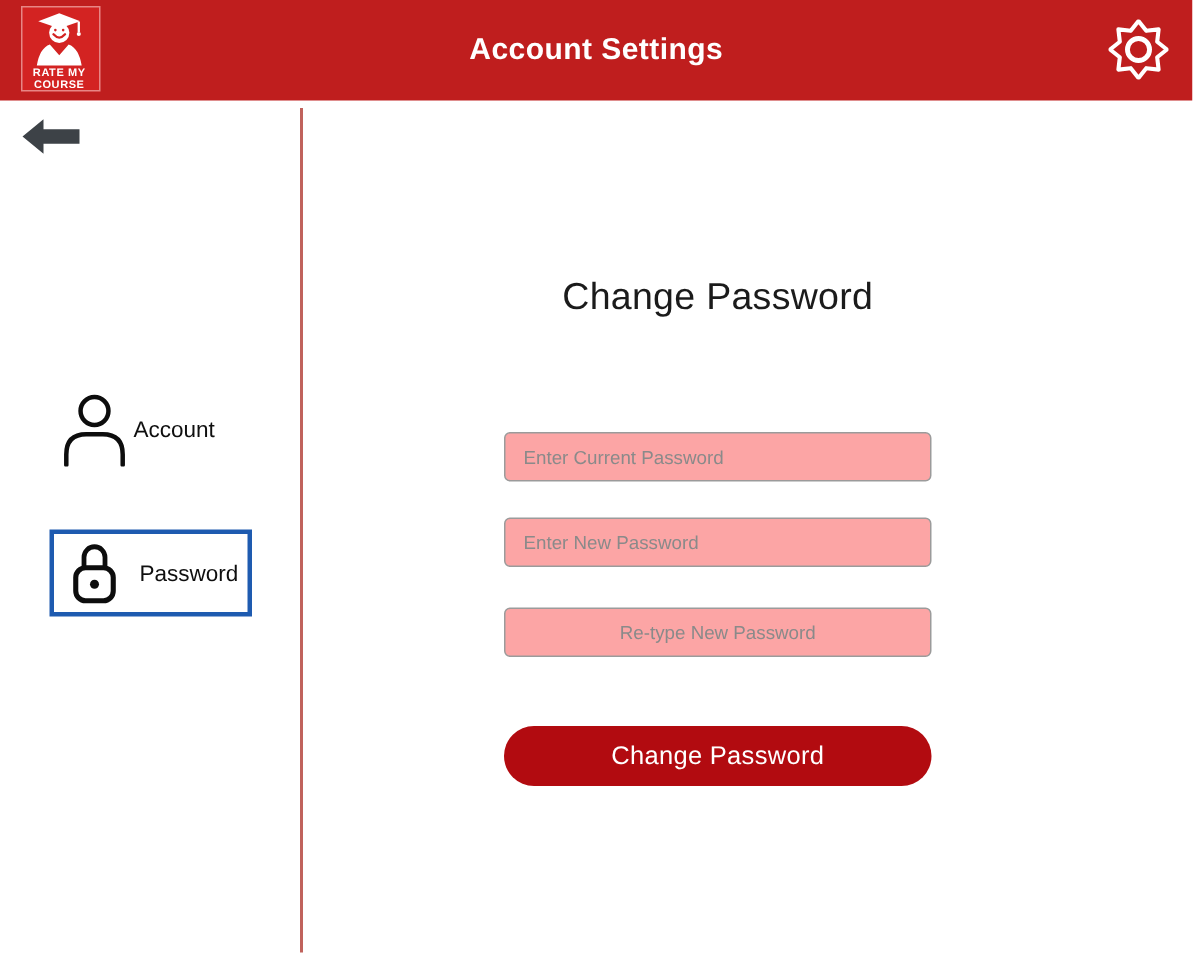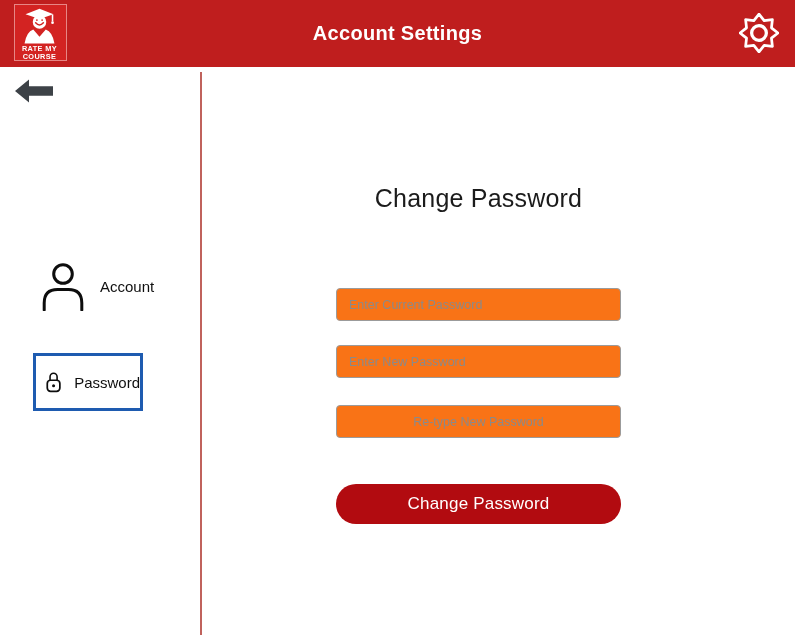--- a/index.html
+++ b/index.html
@@ -45,38 +45,38 @@
     background:var(--divider-red);
   }
   .back-btn{
     position:absolute;left:14px;top:78px;width:40px;height:26px;cursor:pointer;
   }
   .side-item{
     position:absolute;display:flex;align-items:center;cursor:pointer;
   }
   .side-item-account{left:42px;top:260px;width:130px;height:52px;}
   .side-item-password{
-    left:33px;top:353px;width:110px;height:58px;
+    left:33px;top:353px;width:135px;height:58px;
     border:3px solid var(--selected-blue);
     padding-left:8px;
   }
   .side-label{
-    color:#0f0f0f;font-size:15px;margin-left:16px;white-space:nowrap;
+    color:#0f0f0f;font-size:15px;margin-left:5px;white-space:nowrap;
   }
   .side-item-password .side-label{margin-left:11px;}
 
   
   .main-heading{
     position:absolute;left:201px;top:184px;width:555px;
     text-align:center;font-size:25px;font-weight:500;color:#1b1b1b;
     letter-spacing:.2px;
   }
   .field{
     position:absolute;left:336px;width:285px;height:33px;
-    border:1px solid #9b9b9b;border-radius:4px;background:#f97316;
+    border:1px solid #9b9b9b;border-radius:4px;background:#fca5a5;
     font-family:"Liberation Sans", sans-serif;
     font-size:12.5px;color:#333;padding:0 12px;outline:none;
   }
   .field::placeholder{color:#8a8a8a;opacity:1;}
   .field-1{top:288px;}
   .field-2{top:345px;}
   .field-3{top:405px;text-align:center;}
   .submit-btn{
     position:absolute;left:336px;top:484px;width:285px;height:40px;
     background:var(--button-red);border:none;border-radius:20px;

